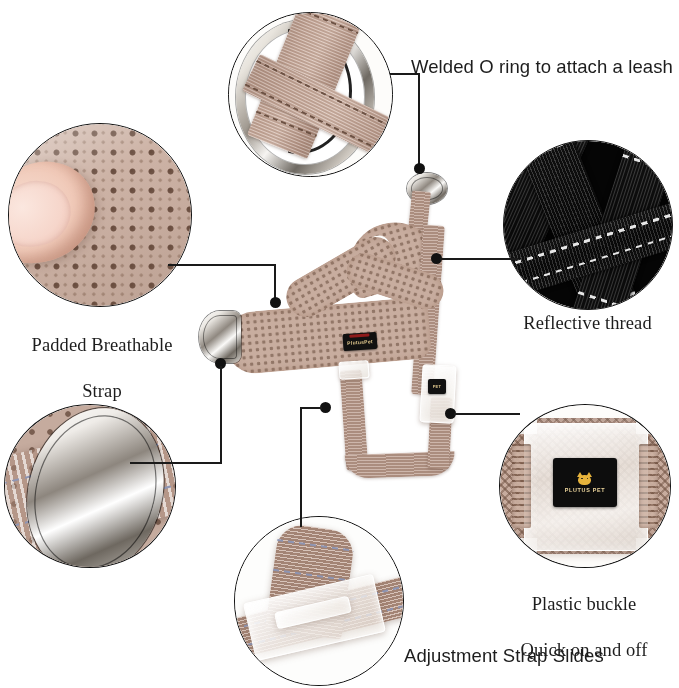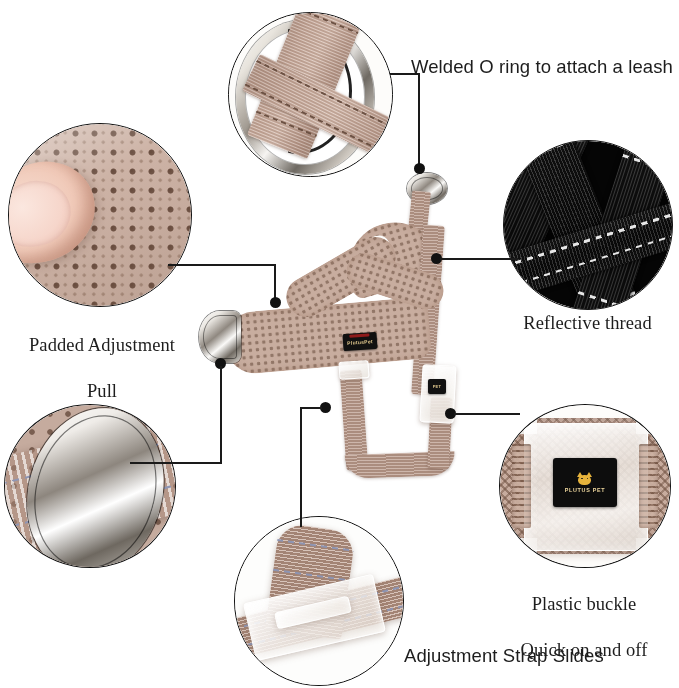--- a/index.html
+++ b/index.html
@@ -425,22 +425,22 @@
   <div class="dot" style="left:320px;top:402px;"></div>
   <div class="ln h" style="left:300px;top:407px;width:22px;"></div>
   <div class="ln v" style="left:300px;top:407px;height:120px;"></div>
 
   <div class="dot" style="left:445px;top:408px;"></div>
   <div class="ln h" style="left:454px;top:413px;width:66px;"></div>
 
   <div class="label left" style="left:411px;top:55px;width:262px;">Welded O ring to attach a leash</div>
 
   <div class="label center" style="left:4px;top:311px;width:196px;">
-    <span>Padded Adjustment</span><br>
-    <span>Pull</span>
+    <span>Padded Breathable</span><br>
+    <span>Strap</span>
   </div>
 
   <div class="label center" style="left:500px;top:312px;width:175px;">Reflective thread</div>
 
 
   <div class="label center" style="left:494px;top:570px;width:180px;">
     <span>Plastic buckle</span><br>
     <span>Quick on and off</span>
   </div>
 

